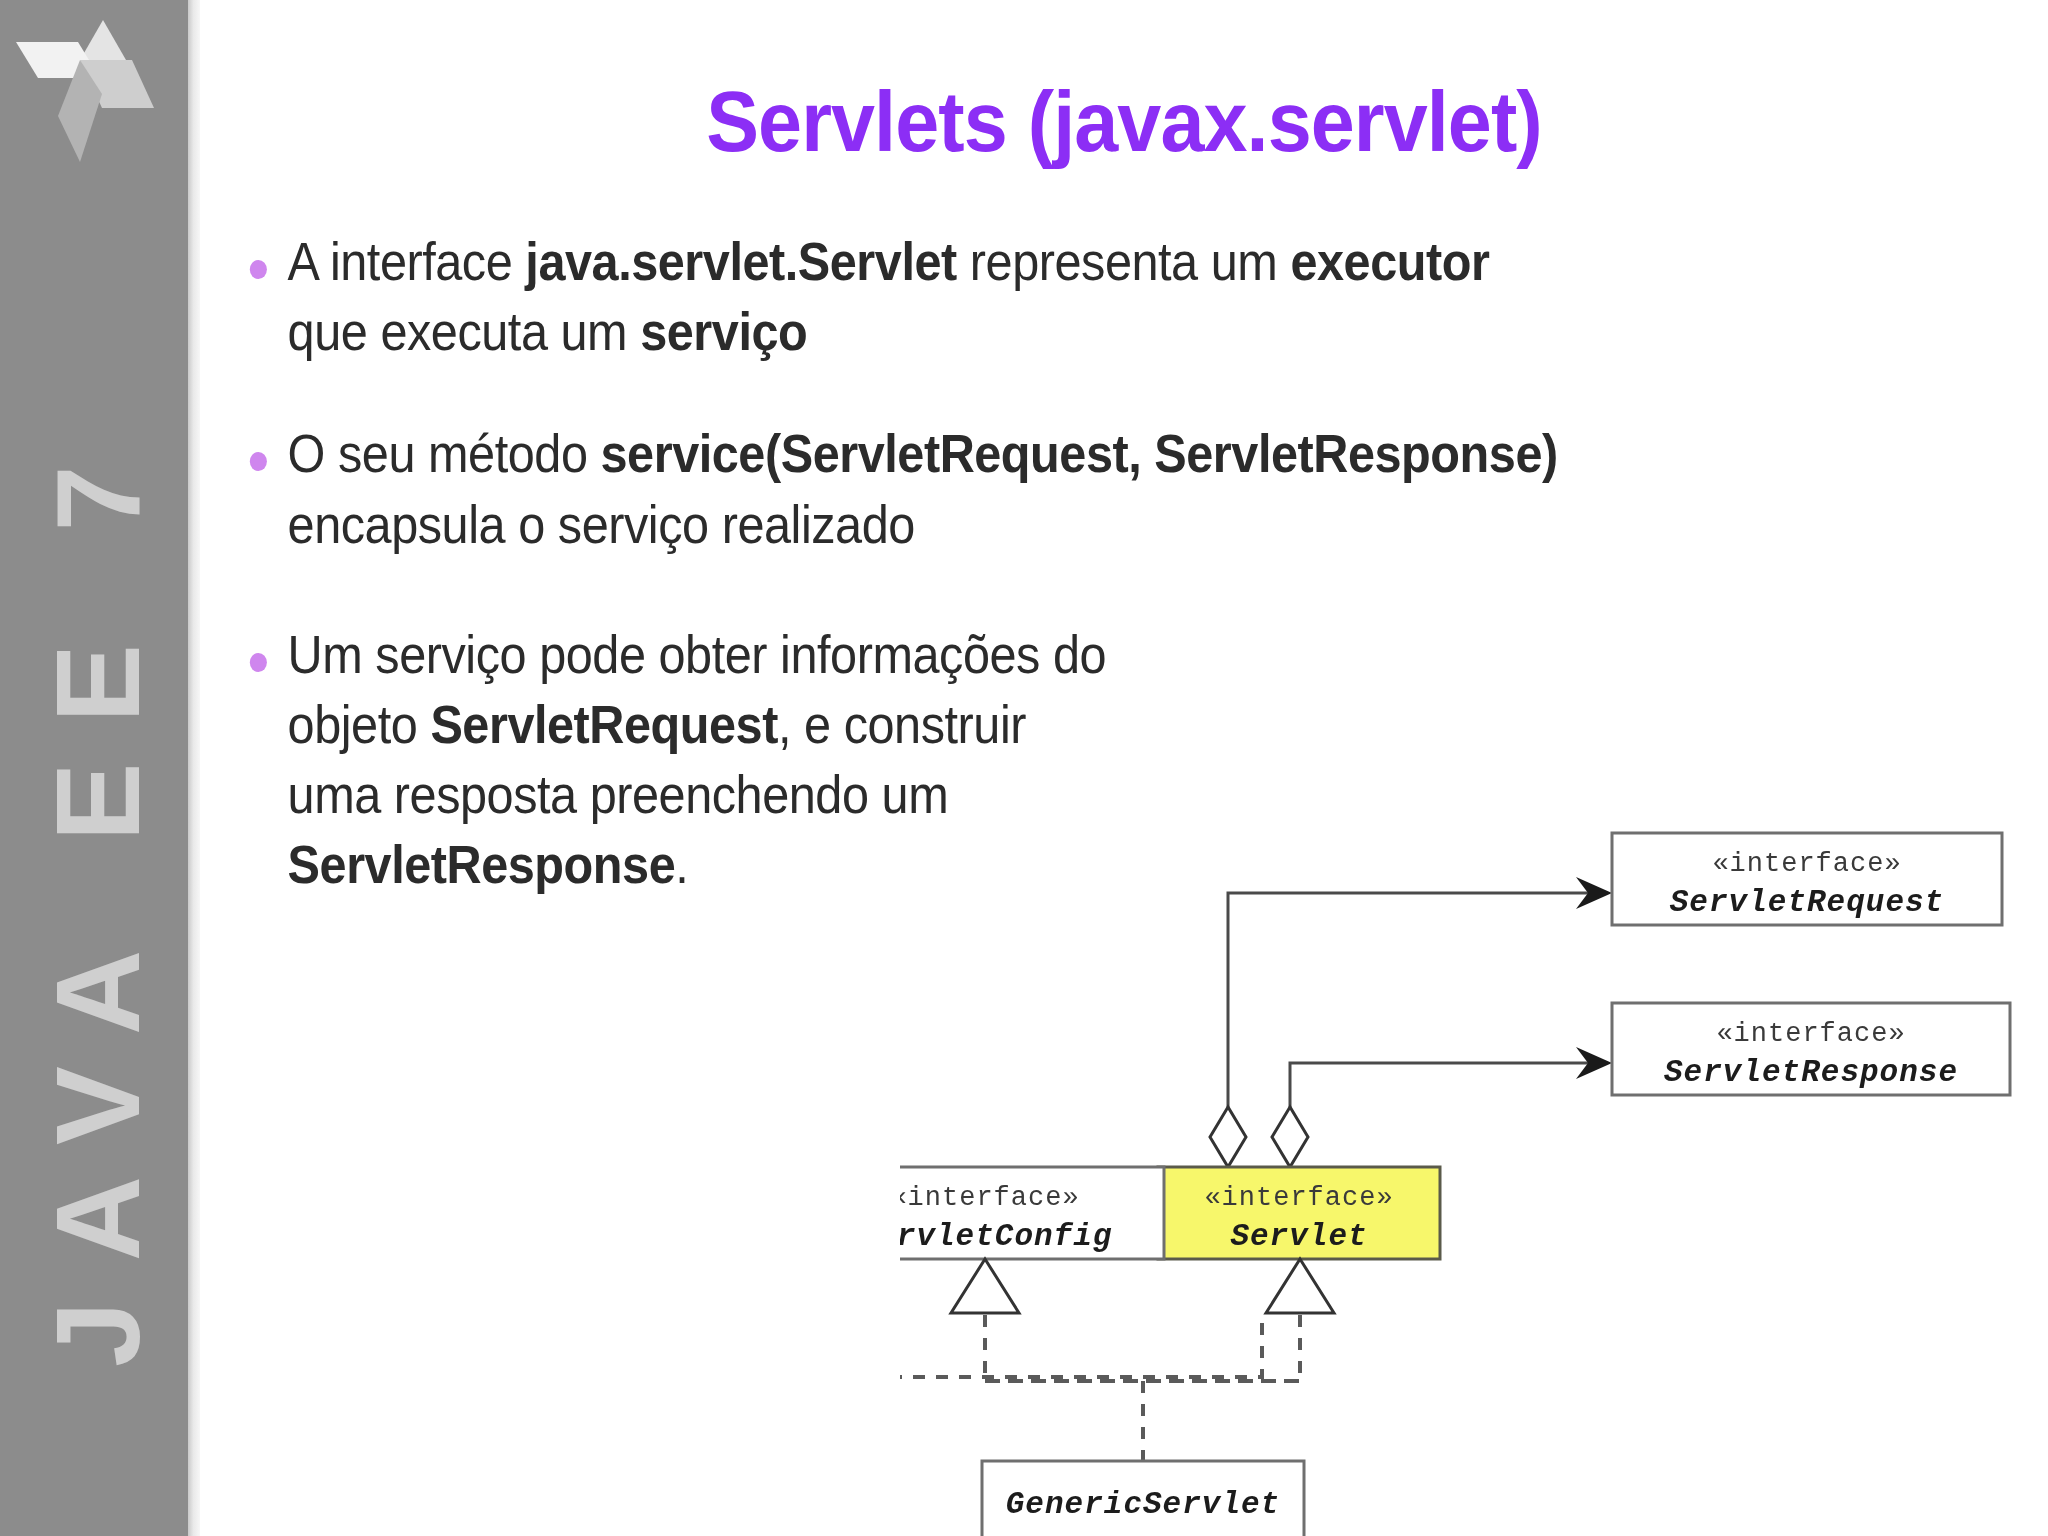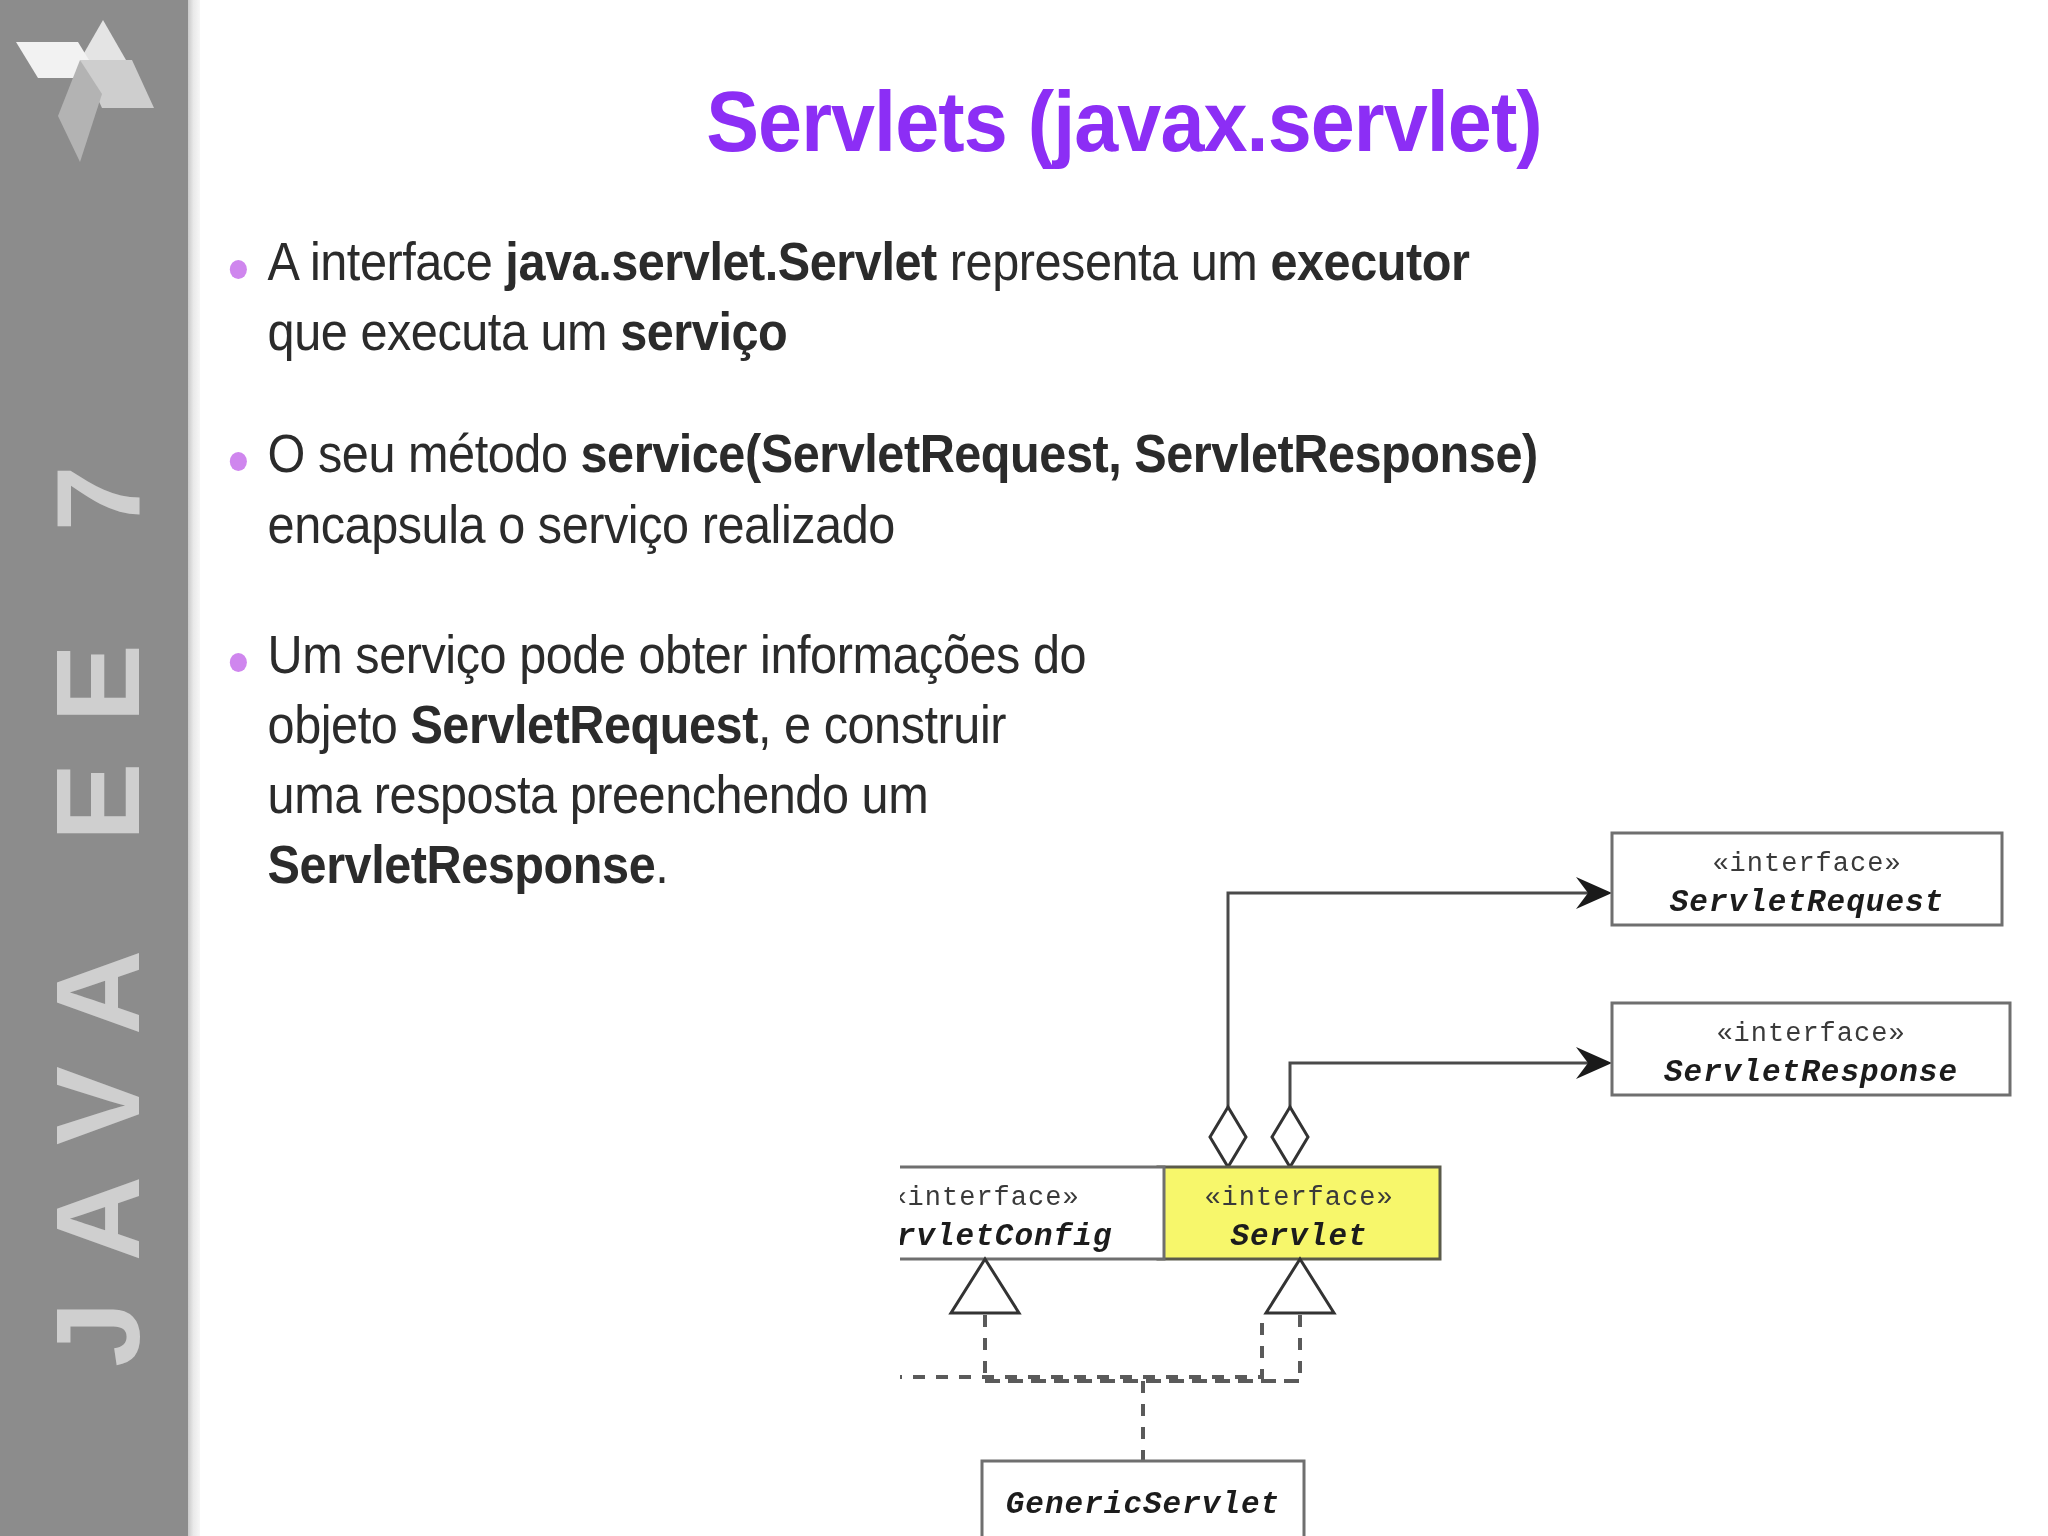--- a/index.html
+++ b/index.html
@@ -86,21 +86,21 @@
     line-height: 1;
     color: #8c2ef5;
     letter-spacing: -1px;
     transform: scaleX(0.92);
     transform-origin: center top;
   }
 
   
   #bullets {
     position: absolute;
-    left: 228px;
+    left: 248px;
     top: 226px;
     width: 1300px;
   }
   .bullet {
     position: relative;
     padding-left: 44px;
     margin-bottom: 52px;
     font-family: "Liberation Sans", sans-serif;
     font-size: 54px;
     line-height: 1.30;

